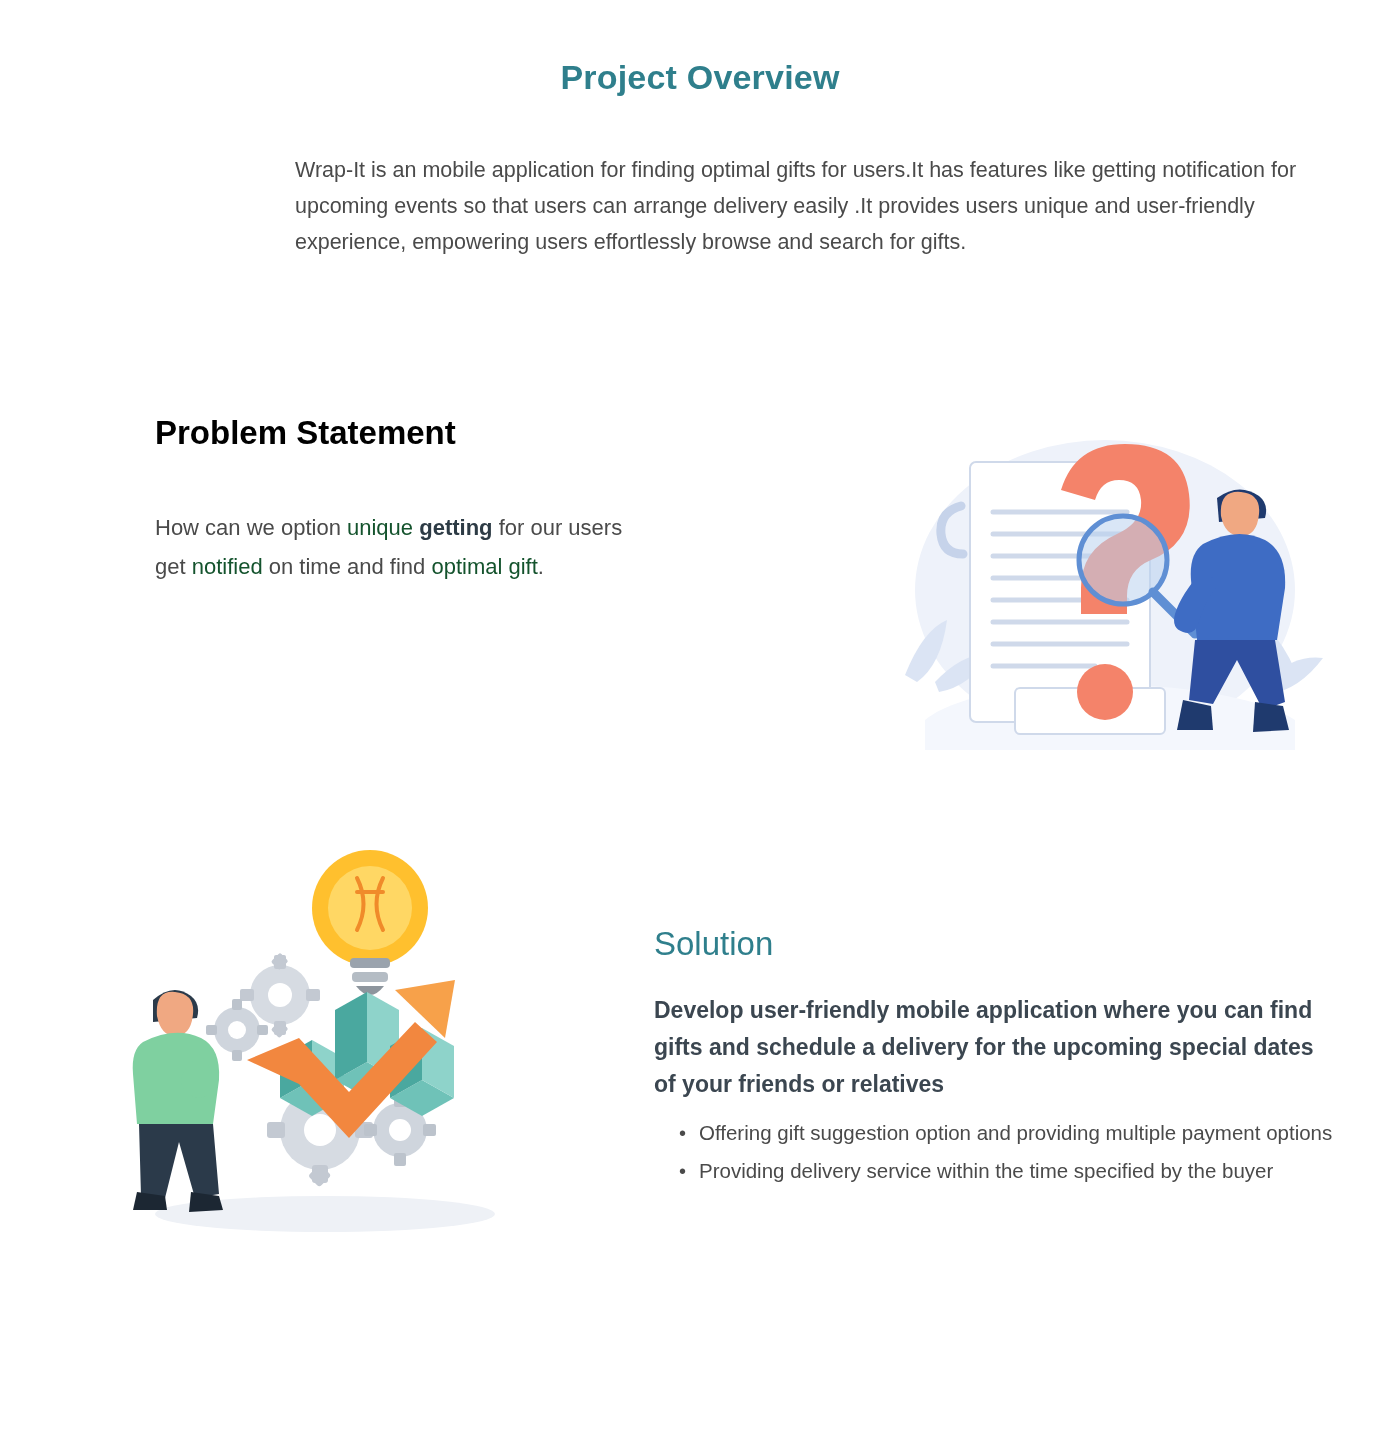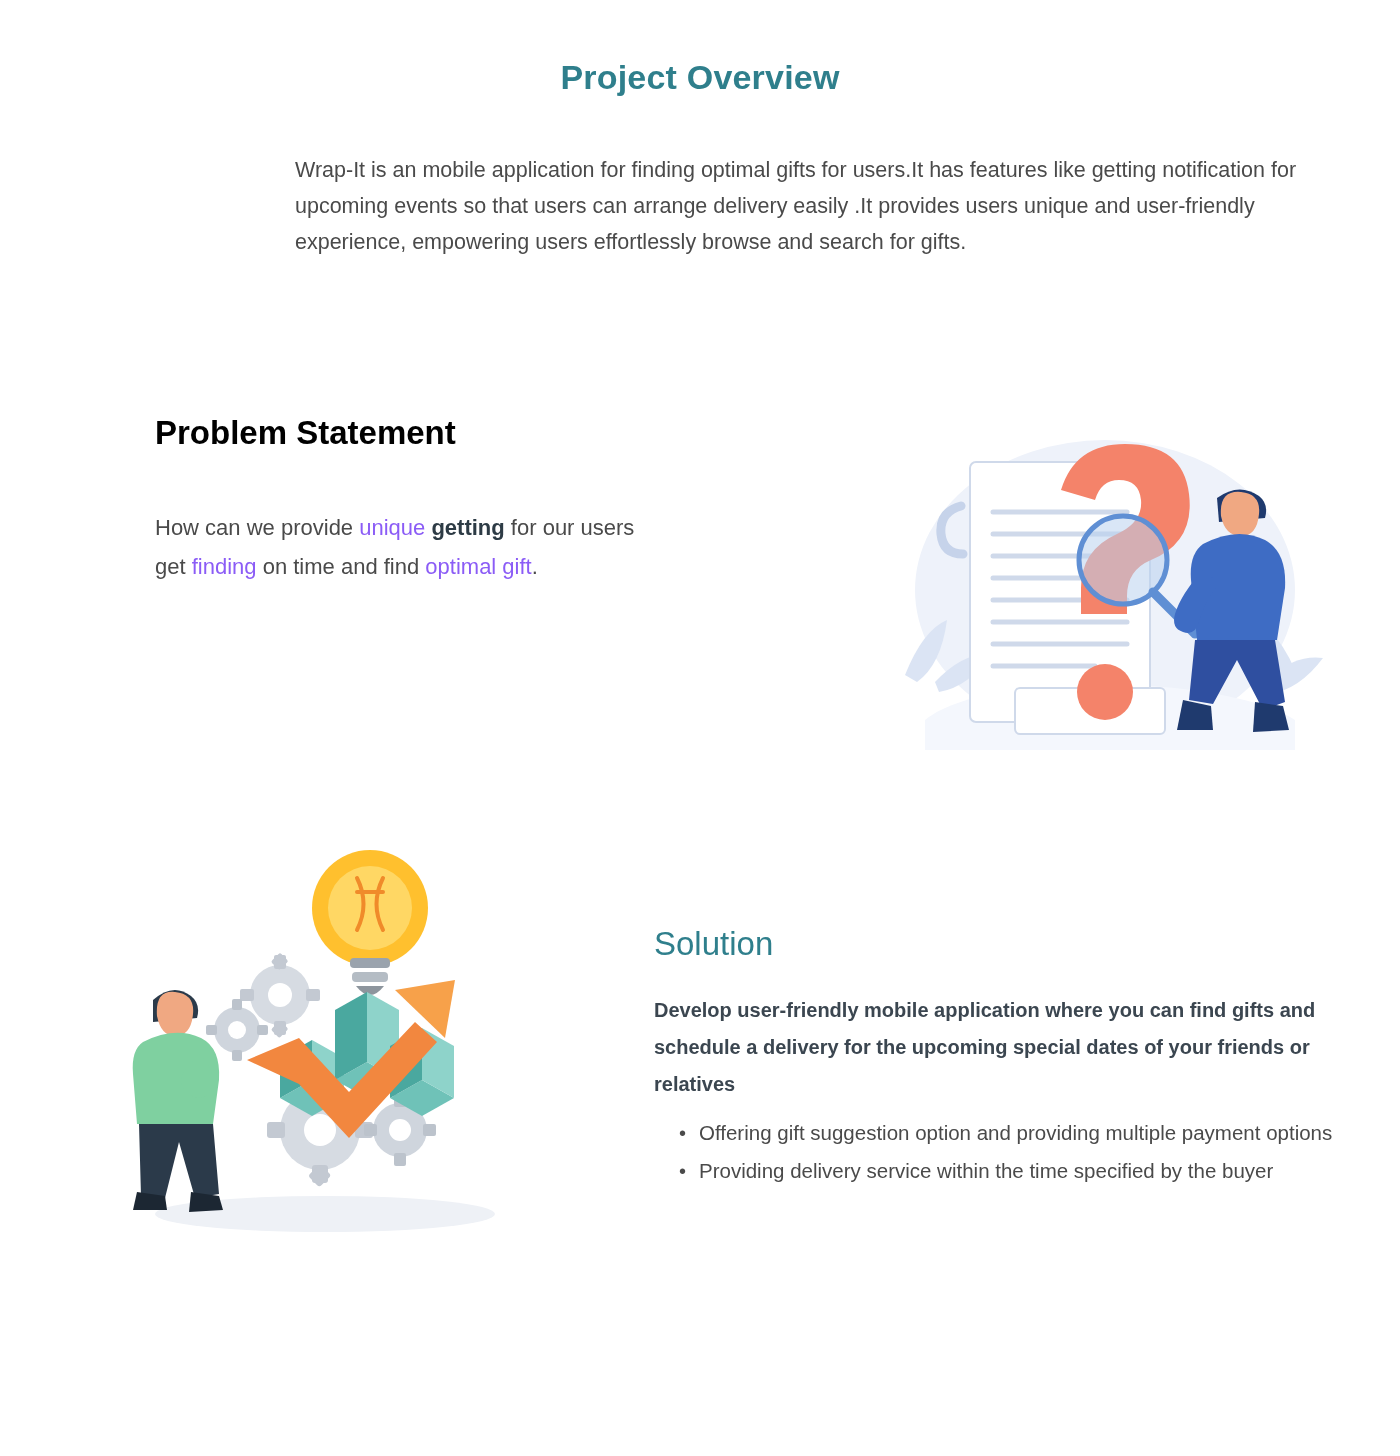--- a/index.html
+++ b/index.html
@@ -50,38 +50,38 @@
   }
   .problem-body {
     position: absolute;
     top: 508px;
     left: 155px;
     width: 670px;
     font-size: 22px;
     line-height: 39px;
     color: #4a4a4a;
   }
-  .problem-body .accent { color: #8b5cf6; }
+  .problem-body .accent { color: #14532d; }
   .problem-body .bold { font-weight: bold; color: #2d3b45; }
 
   
   .solution-title {
     position: absolute;
     top: 925px;
     left: 654px;
     font-size: 33px;
     font-weight: normal;
     color: #2f7f8c;
   }
   .solution-body {
     position: absolute;
     top: 992px;
     left: 654px;
     width: 680px;
-    font-size: 20px;
+    font-size: 23px;
     line-height: 37px;
     font-weight: bold;
     color: #3b4650;
   }
   .solution-list {
     position: absolute;
     top: 1115px;
     left: 672px;
     width: 690px;
     margin: 0;
@@ -122,22 +122,22 @@
   }
 </style>
 </head>
 <body>
 
 <div class="overview-title">Project Overview</div>
 <div class="overview-body">Wrap-It is an mobile application for finding optimal gifts for users.It has features like getting notification for upcoming events so that users can arrange delivery easily .It provides users unique and user-friendly experience, empowering users effortlessly browse and search for gifts.</div>
 
 <div class="problem-title">Problem Statement</div>
 <div class="problem-body">
-  <span>How can we provide </span><span class="accent">unique</span><span> </span><span class="bold">getting</span><span> for our users</span><br>
-  <span>get </span><span class="accent">finding</span><span> on time and find </span><span class="accent">optimal gift</span><span>.</span>
+  <span>How can we option </span><span class="accent">unique</span><span> </span><span class="bold">getting</span><span> for our users</span><br>
+  <span>get </span><span class="accent">notified</span><span> on time and find </span><span class="accent">optimal gift</span><span>.</span>
 </div>
 
 <div class="illus-question">
   <svg viewBox="0 0 465 360" width="465" height="360" xmlns="http://www.w3.org/2000/svg">
 
     <ellipse cx="240" cy="170" rx="190" ry="150" fill="#eef2fa"></ellipse>
     <path d="M60 300 C 120 250, 360 255, 430 300 L430 330 L60 330 Z" fill="#f4f7fd"></path>
 
     <g fill="#dbe4f4">
       <path d="M40 255 q 18 -45 42 -55 q -6 45 -30 62 z"></path>

